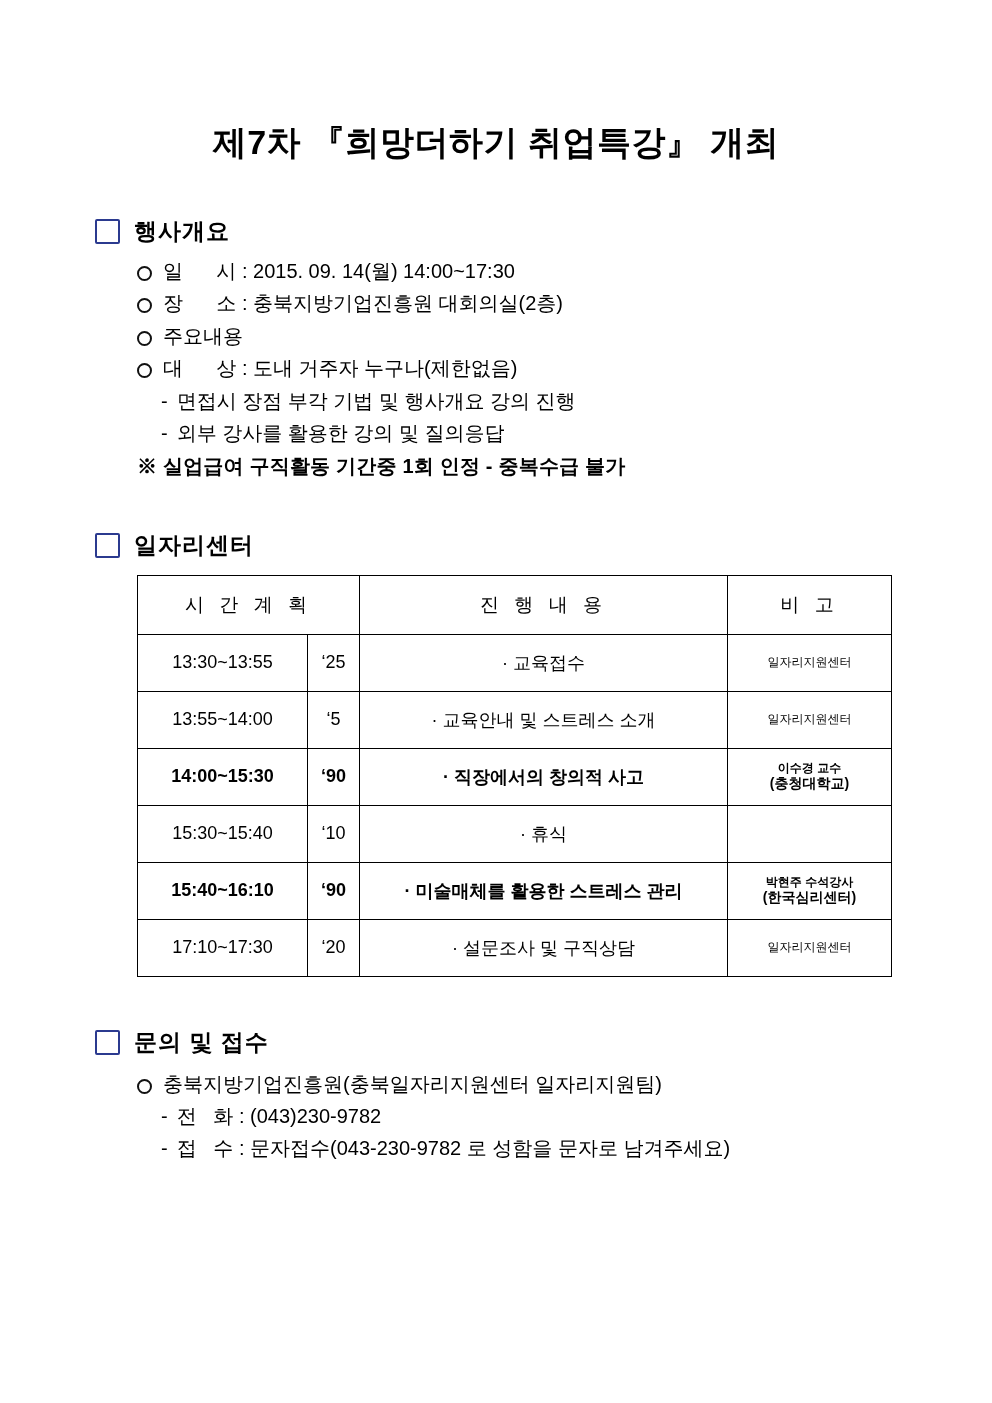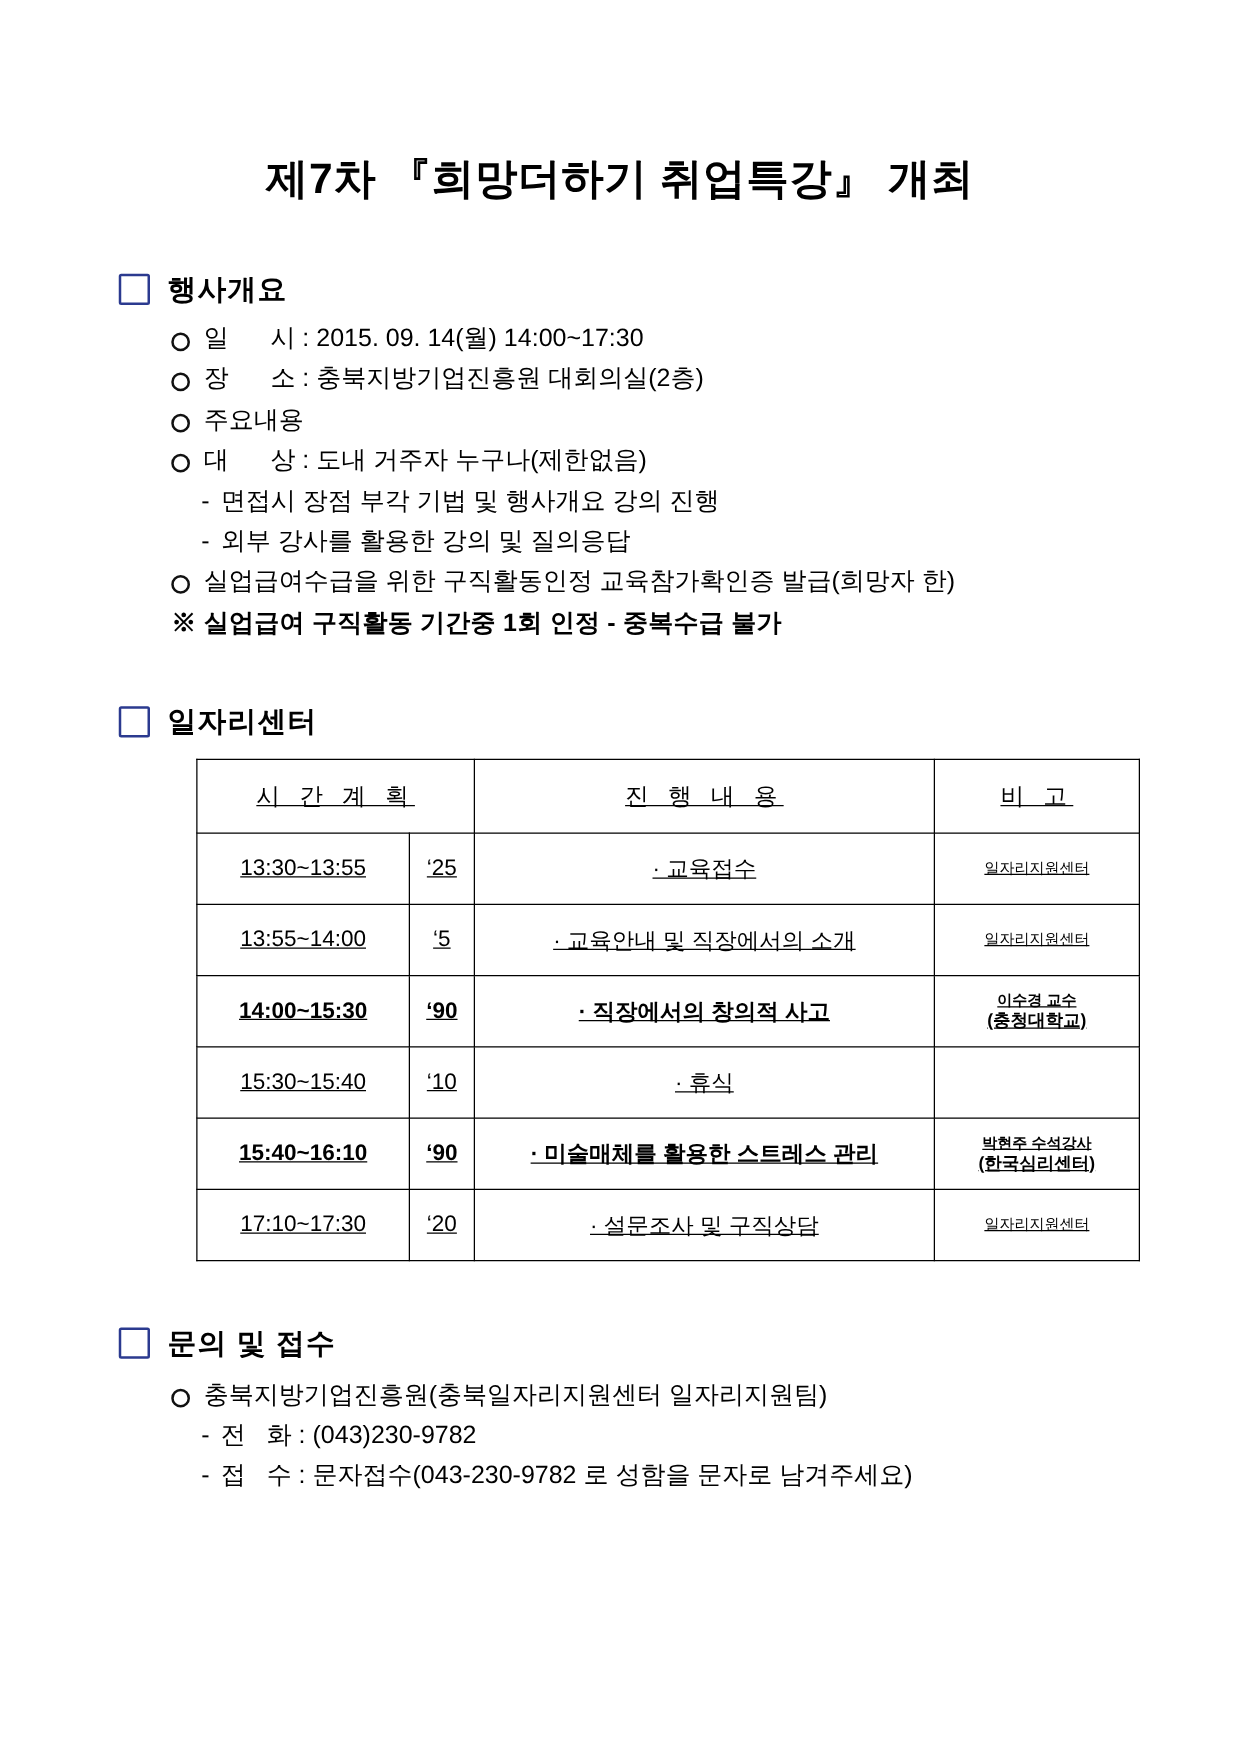--- a/index.html
+++ b/index.html
@@ -89,23 +89,22 @@
     margin-top: 4px;
     white-space: pre;
     letter-spacing: 0.2px;
   }
 
   
   table.schedule {
     border-collapse: collapse;
     width: 754px;
     margin-top: 14px;
-    margin-left: 62px;
+    margin-left: 42px;
     table-layout: fixed;
-    text-decoration: underline;
   }
   table.schedule th,
   table.schedule td {
     border: 1px solid #000;
     padding: 0;
     font-size: 18px;
     text-align: center;
     vertical-align: middle;
     height: 56px;
   }
@@ -165,24 +164,20 @@
 
     <div class="sub-row">
       <span class="dash">-</span>
       <span>면접시 장점 부각 기법 및 행사개요 강의 진행</span>
     </div>
     <div class="sub-row">
       <span class="dash">-</span>
       <span>외부 강사를 활용한 강의 및 질의응답</span>
     </div>
 
-    <div class="item-row">
-      <span class="ring"></span>
-      <span>실업급여수급을 위한 구직활동인정 교육참가확인증 발급(희망자 한)</span>
-    </div>
 
     <div class="note-row">※ 실업급여 구직활동 기간중 1회 인정 - 중복수급 불가</div>
   </div>
 
   <div class="section-head">
     <span class="sq-bullet"></span>
     <span class="section-title">일자리센터</span>
   </div>
 
   <table class="schedule">
@@ -204,21 +199,21 @@
           <td class="time-cell">13:30~13:55</td>
           <td class="min-cell">‘25</td>
           <td class="body-cell">· 교육접수</td>
           <td>
             <span class="note-main">일자리지원센터</span>
           </td>
         </tr>
         <tr>
           <td class="time-cell">13:55~14:00</td>
           <td class="min-cell">‘5</td>
-          <td class="body-cell">· 교육안내 및 직장에서의 소개</td>
+          <td class="body-cell">· 교육안내 및 스트레스 소개</td>
           <td>
             <span class="note-main">일자리지원센터</span>
           </td>
         </tr>
         <tr class="bold-row">
           <td class="time-cell">14:00~15:30</td>
           <td class="min-cell">‘90</td>
           <td class="body-cell">· 직장에서의 창의적 사고</td>
           <td>
             <span class="note-main">이수경 교수</span>

